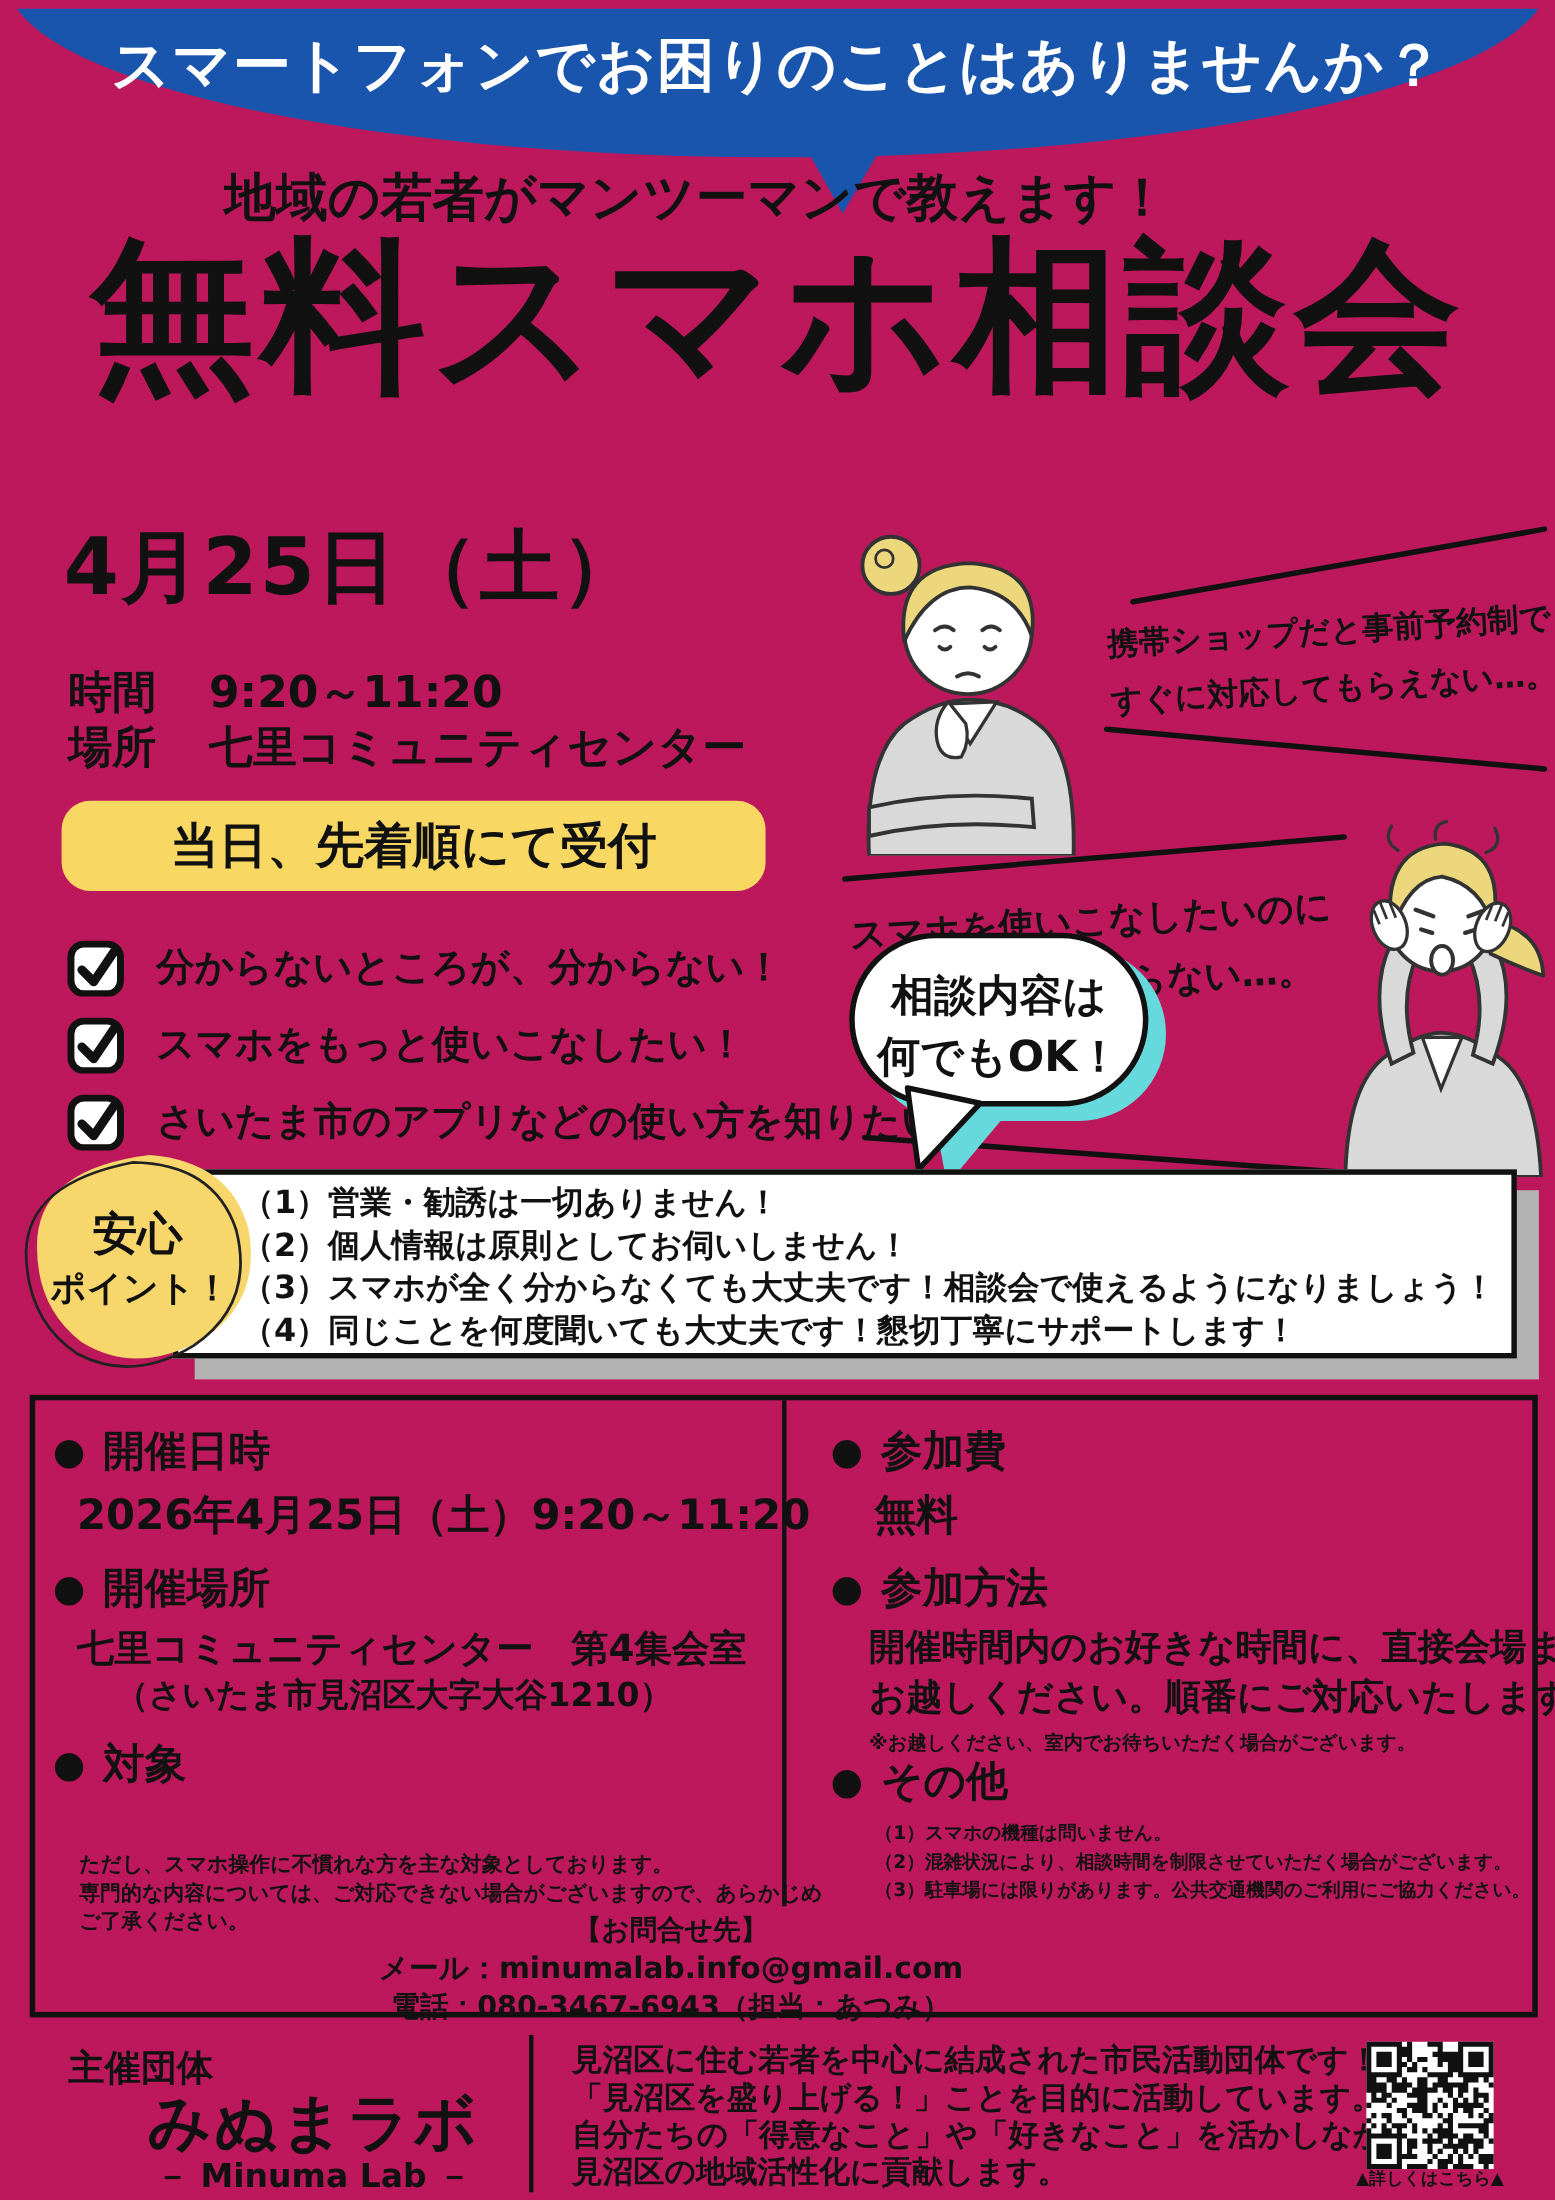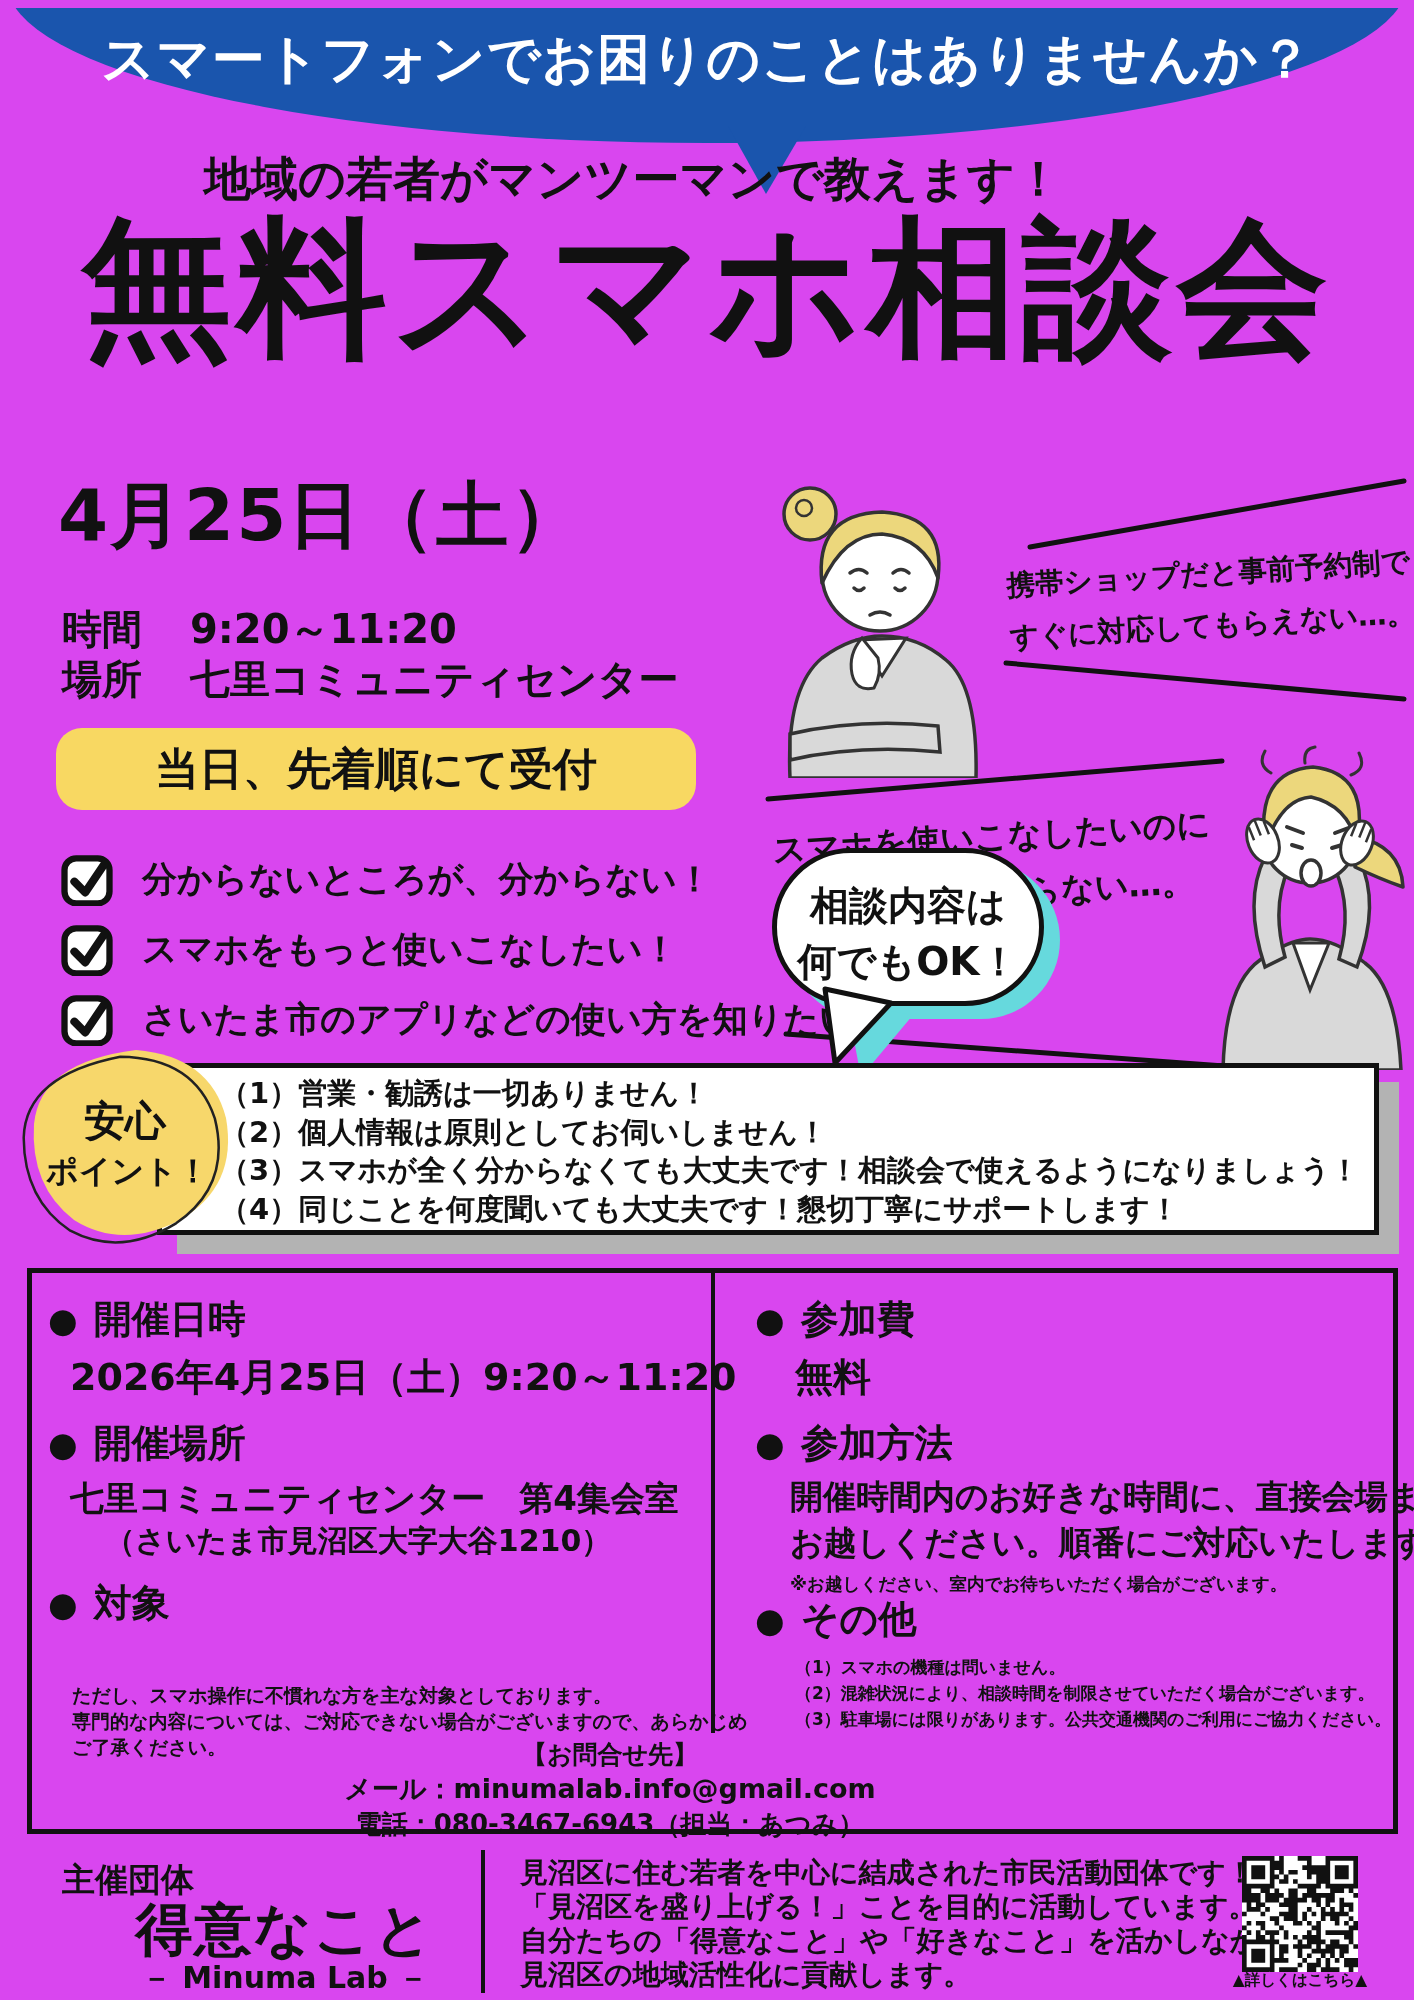--- a/index.html
+++ b/index.html
@@ -1,16 +1,16 @@
 <!DOCTYPE html>
 <html><head>
 <meta charset="utf-8">
 <style>
   html,body{margin:0;padding:0;background:#888;}
-  .poster{position:relative;width:1414px;height:2000px;background:#d946ef;overflow:hidden;
+  .poster{position:relative;width:1414px;height:2000px;background:#be185d;overflow:hidden;
     font-family:"DejaVu Sans","Liberation Sans",sans-serif;color:#111;}
   .abs{position:absolute;}
   .nw{white-space:nowrap;}
   
   .dome-text{left:0;top:24px;width:1414px;text-align:center;color:#fff;font-size:53px;font-weight:800;letter-spacing:1px;}
   .subtitle{left:0;top:148px;width:1266px;text-align:center;font-size:47px;font-weight:800;}
   .main-title{left:0;top:198px;width:1414px;text-align:center;font-size:150px;line-height:1.2;font-weight:900;letter-spacing:5px;}
   
   .date{left:58px;top:468px;font-size:72px;font-weight:800;letter-spacing:2px;}
   .meta-row{left:62px;font-size:40px;font-weight:800;display:flex;gap:48px;}
@@ -233,21 +233,21 @@
     <div>（3）駐車場には限りがあります。公共交通機関のご利用にご協力ください。</div>
   </div>
 
   <div class="abs contact">
     <div class="nw" style="font-size:25px;">【お問合せ先】</div>
     <div class="nw" style="font-size:27px;">メール：minumalab.info@gmail.com</div>
     <div class="nw" style="font-size:26px;">電話：080-3467-6943（担当：あつみ）</div>
   </div>
 
   <div class="abs org-label nw">主催団体</div>
-  <div class="abs org-name nw">得意なこと</div>
+  <div class="abs org-name nw">みぬまラボ</div>
   <div class="abs org-en nw">－ Minuma Lab －</div>
   <div class="abs footer-divider"></div>
   <div class="abs footer-desc">
     <div>見沼区に住む若者を中心に結成された市民活動団体です！</div>
     <div>「見沼区を盛り上げる！」ことを目的に活動しています。</div>
     <div>自分たちの「得意なこと」や「好きなこと」を活かしながら</div>
     <div>見沼区の地域活性化に貢献します。</div>
   </div>
   <svg class="abs" id="qr" style="left:1242px;top:1856px;" width="116" height="116" viewBox="0 0 116 116">
     <rect x="0" y="0" width="116" height="116" fill="#fff"></rect>

